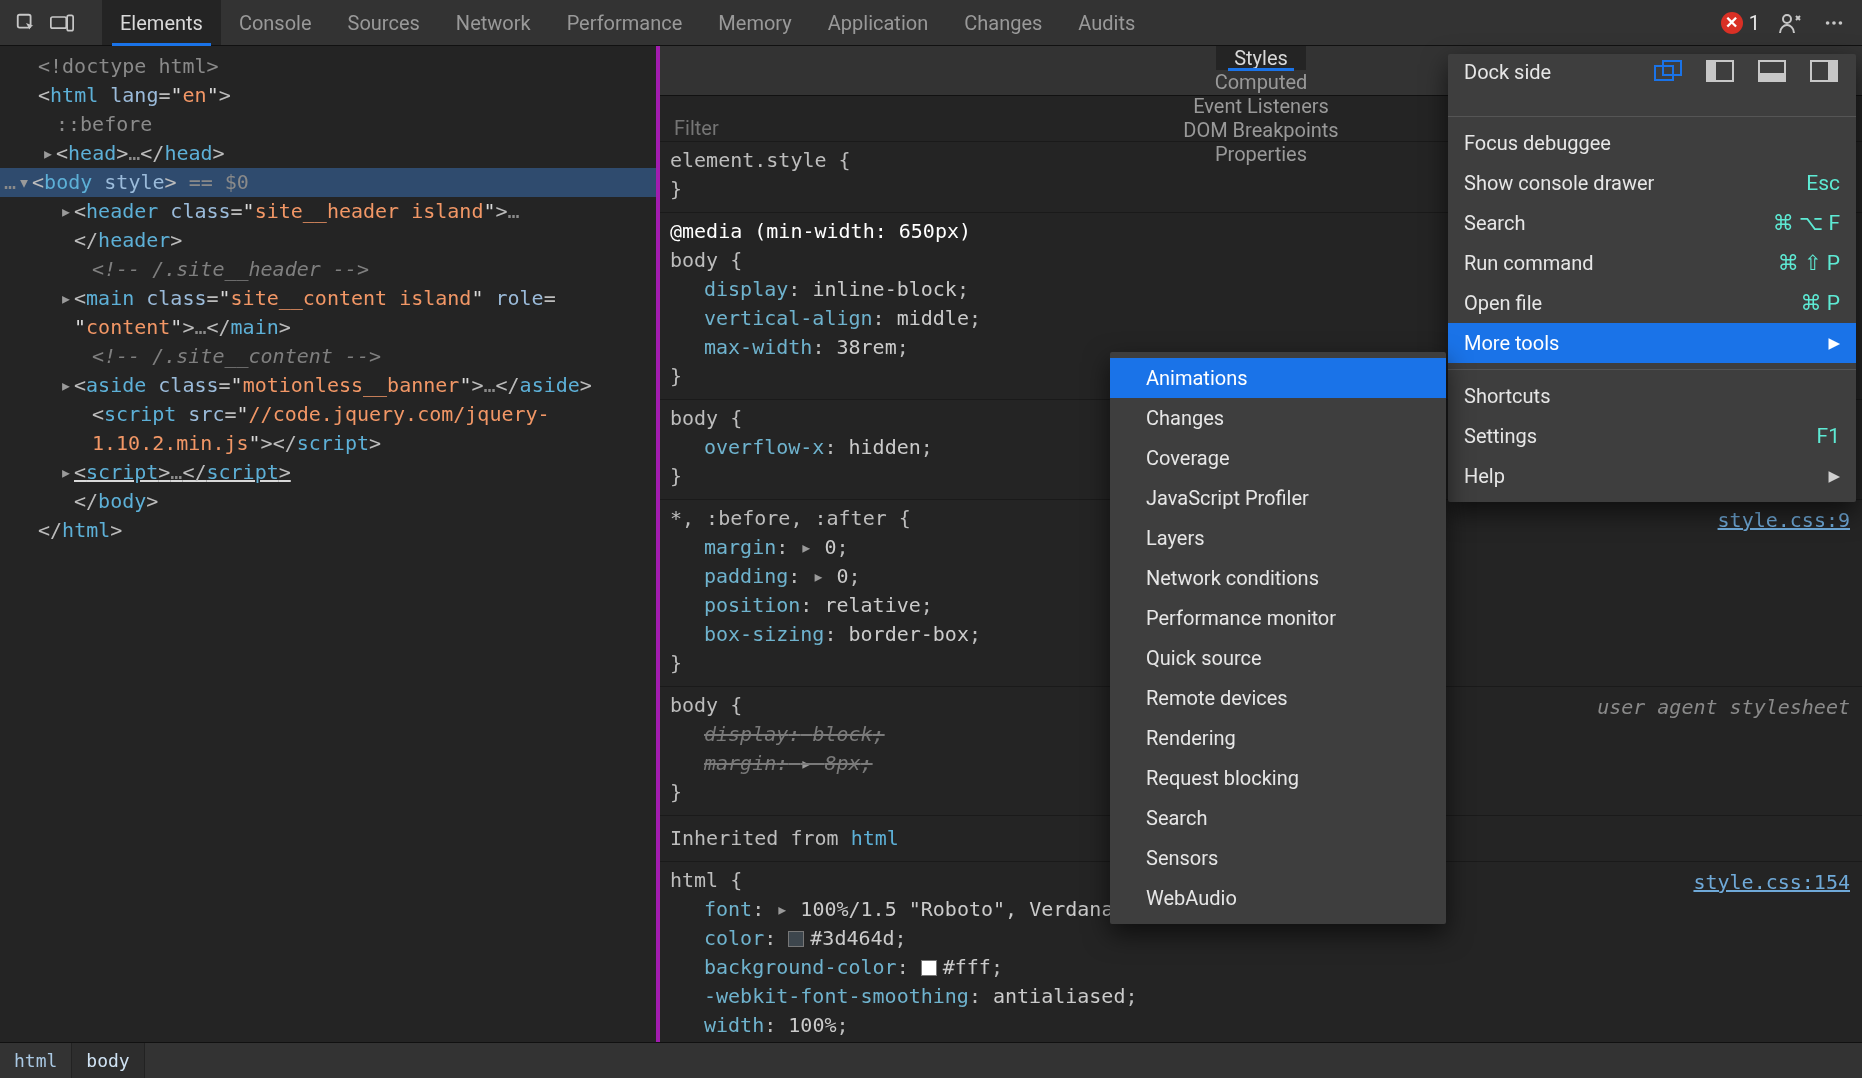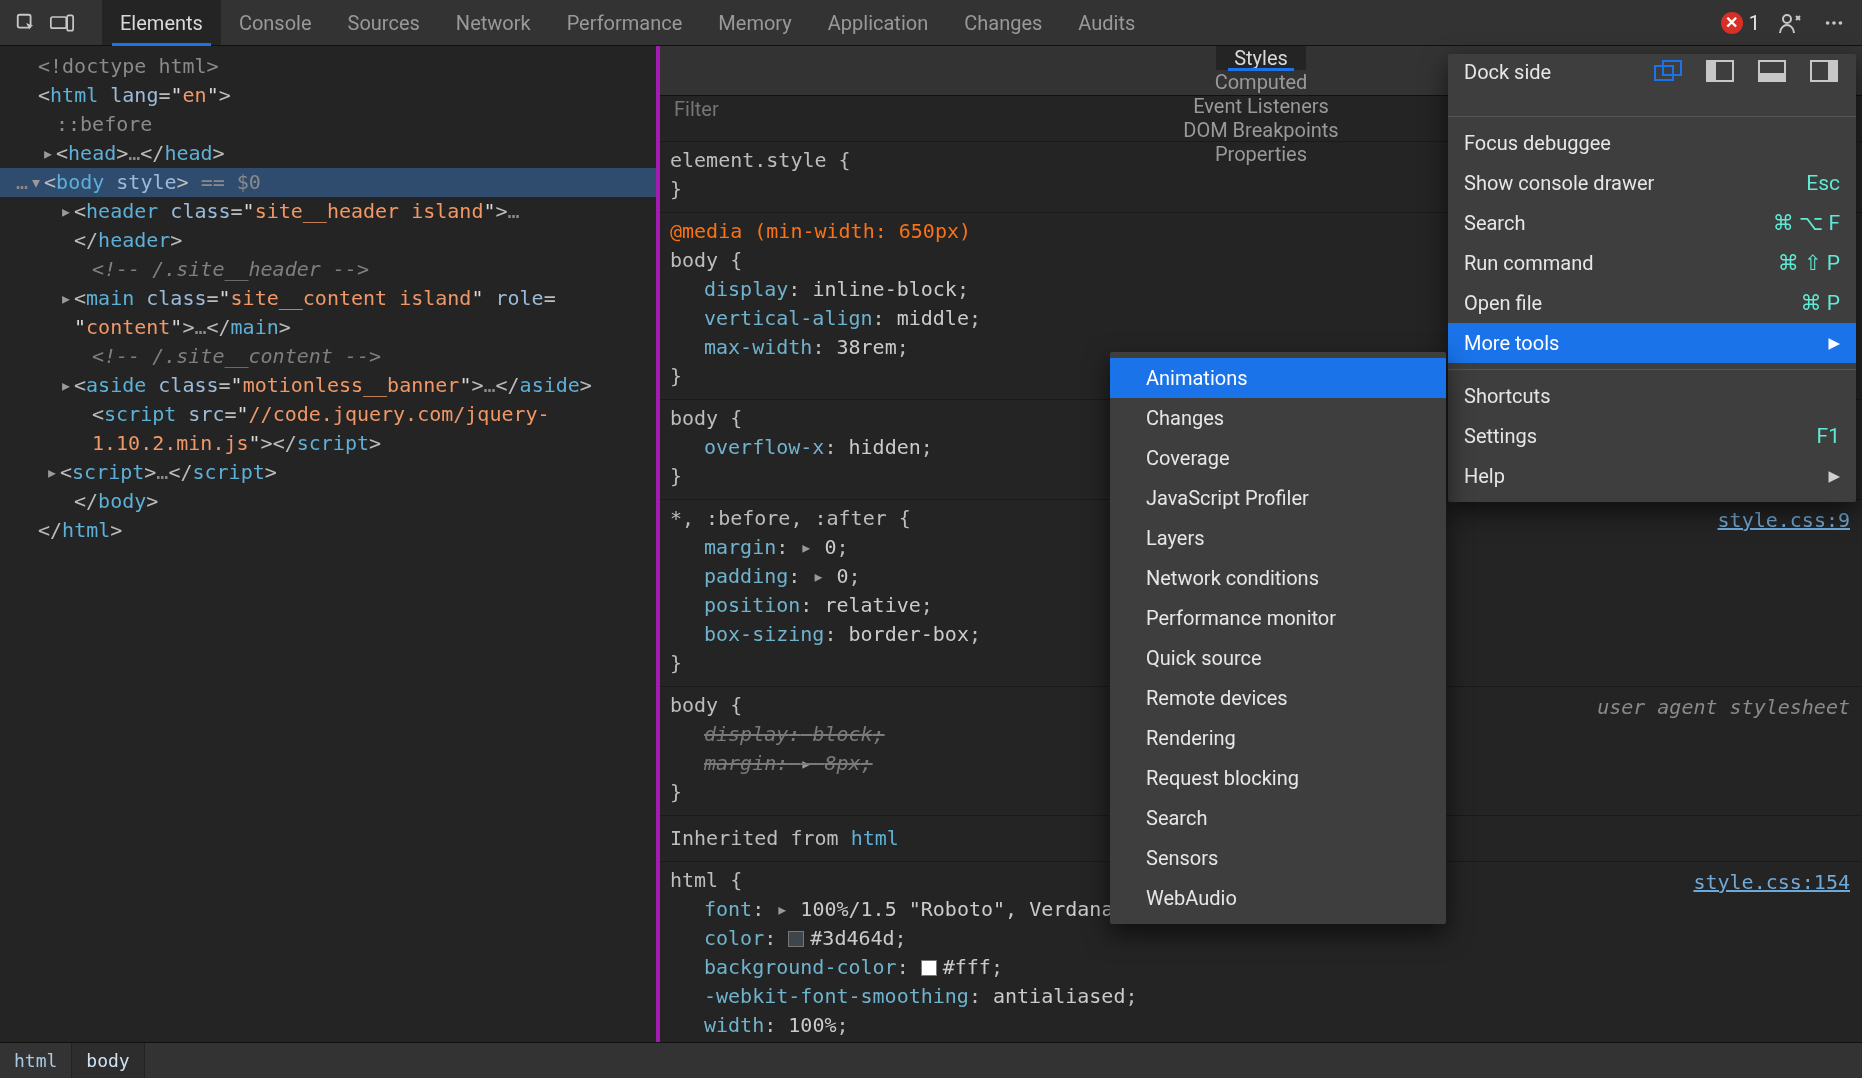--- a/index.html
+++ b/index.html
@@ -84,28 +84,28 @@
 
   
   .styles-pane{flex:1;display:flex;flex-direction:column;background:var(--bg0);overflow:hidden}
   .sub-tabs{
     display:flex;align-items:center;height:50px;background:var(--bg-panel);
     padding:0 8px;border-bottom:1px solid #111;flex-direction:column;
   }
   .sub-tab{padding:0 18px;height:100%;display:flex;align-items:center;color:var(--text-dim);cursor:pointer;position:relative}
   .sub-tab.active{color:var(--text);background:var(--bg0)}
   .sub-tab.active::after{content:"";position:absolute;left:12px;right:12px;bottom:-1px;height:3px;background:var(--accent-underline)}
-  .filter-row{height:46px;display:flex;align-items:flex-start;padding:0 12px;border-bottom:1px solid #1a1a1a}
+  .filter-row{height:46px;display:flex;align-items:flex-end;padding:0 12px;border-bottom:1px solid #1a1a1a}
   .filter-box{flex:1;background:transparent;border:none;color:var(--text-dim);font-size:20px;font-family:var(--sans);outline:none}
 
   .rules{flex:1;overflow:auto;font-family:var(--mono);font-size:20px;line-height:29px}
   .rule{border-bottom:1px solid #1a1a1a;padding:4px 10px 8px 10px;position:relative}
   .rule .origin{position:absolute;right:12px;top:6px;color:#8a8a8a;font-style:italic;text-decoration:none}
   .rule .origin.link{color:var(--link);text-decoration:underline;font-style:normal}
-  .rule .media{color:#f97316}
+  .rule .media{color:#ffffff}
   .rule .selector{color:#bdbdbd}
   .decl{padding-left:34px}
   .p-name{color:var(--prop)}
   .p-val{color:var(--val)}
   .p-colon,.p-semi,.brace{color:#bdbdbd}
   .strike{text-decoration:line-through;color:#7a7a7a;font-style:italic}
   .strike .p-name,.strike .p-val,.strike .p-colon,.strike .p-semi{color:#7a7a7a}
   .inherit-hdr{padding:8px 10px;background:var(--bg0);color:#bdbdbd;font-family:var(--mono);border-bottom:1px solid #1a1a1a}
   .inherit-hdr .c-tag{color:var(--tag)}
   .swatch{display:inline-block;width:16px;height:16px;vertical-align:-2px;border:1px solid #777;margin-right:6px}
@@ -203,31 +203,31 @@
   </div>
 </div>
 
 <div class="main">
   <div class="dom-pane">
     <div class="dom-tree" id="dom-tree">
         <div class="dom-line" style="padding-left: 22px;"><span class="tw"> </span><span class="c-dim">&lt;!doctype html&gt;</span></div>
         <div class="dom-line" style="padding-left: 22px;"><span class="tw"> </span><span class="c-punc">&lt;</span><span class="c-tag">html</span> <span class="c-attr">lang</span><span class="c-punc">=</span>"<span class="c-str">en</span>"<span class="c-punc">&gt;</span></div>
         <div class="dom-line" style="padding-left: 40px;"><span class="tw"> </span><span class="c-dim">::before</span></div>
         <div class="dom-line" style="padding-left: 40px;"><span class="tw">▸</span><span class="c-punc">&lt;</span><span class="c-tag">head</span><span class="c-punc">&gt;</span><span class="c-dim">…</span><span class="c-punc">&lt;/</span><span class="c-tag">head</span><span class="c-punc">&gt;</span></div>
-        <div class="dom-line sel" style="padding-left: 16px;"><span class="c-dim">…</span><span class="tw">▾</span><span class="c-punc">&lt;</span><span class="c-tag">body</span> <span class="c-attr">style</span><span class="c-punc">&gt;</span> <span class="c-dim">== $0</span></div>
+        <div class="dom-line sel" style="padding-left: 4px;"><span class="c-dim">…</span><span class="tw">▾</span><span class="c-punc">&lt;</span><span class="c-tag">body</span> <span class="c-attr">style</span><span class="c-punc">&gt;</span> <span class="c-dim">== $0</span></div>
         <div class="dom-line" style="padding-left: 58px;"><span class="tw">▸</span><span class="c-punc">&lt;</span><span class="c-tag">header</span> <span class="c-attr">class</span><span class="c-punc">=</span>"<span class="c-str">site__header island</span>"<span class="c-punc">&gt;</span><span class="c-dim">…</span></div>
         <div class="dom-line" style="padding-left: 58px;"><span class="tw"> </span><span class="c-punc">&lt;/</span><span class="c-tag">header</span><span class="c-punc">&gt;</span></div>
         <div class="dom-line" style="padding-left: 76px;"><span class="tw"> </span><span class="c-cmt">&lt;!-- /.site__header --&gt;</span></div>
         <div class="dom-line" style="padding-left: 58px;"><span class="tw">▸</span><span class="c-punc">&lt;</span><span class="c-tag">main</span> <span class="c-attr">class</span><span class="c-punc">=</span>"<span class="c-str">site__content island</span>" <span class="c-attr">role</span><span class="c-punc">=</span></div>
         <div class="dom-line" style="padding-left: 58px;"><span class="tw"> </span>"<span class="c-str">content</span>"<span class="c-punc">&gt;</span><span class="c-dim">…</span><span class="c-punc">&lt;/</span><span class="c-tag">main</span><span class="c-punc">&gt;</span></div>
         <div class="dom-line" style="padding-left: 76px;"><span class="tw"> </span><span class="c-cmt">&lt;!-- /.site__content --&gt;</span></div>
         <div class="dom-line" style="padding-left: 58px;"><span class="tw">▸</span><span class="c-punc">&lt;</span><span class="c-tag">aside</span> <span class="c-attr">class</span><span class="c-punc">=</span>"<span class="c-str">motionless__banner</span>"<span class="c-punc">&gt;</span><span class="c-dim">…</span><span class="c-punc">&lt;/</span><span class="c-tag">aside</span><span class="c-punc">&gt;</span></div>
         <div class="dom-line" style="padding-left: 76px;"><span class="tw"> </span><span class="c-punc">&lt;</span><span class="c-tag">script</span> <span class="c-attr">src</span><span class="c-punc">=</span>"<span class="c-str">//code.jquery.com/jquery-</span></div>
         <div class="dom-line" style="padding-left: 76px;"><span class="tw"> </span><span class="c-str">1.10.2.min.js</span>"<span class="c-punc">&gt;&lt;/</span><span class="c-tag">script</span><span class="c-punc">&gt;</span></div>
-        <div class="dom-line" style="padding-left: 44px;"><span class="tw">▸</span><span class="c-punc">&lt;</span><span class="c-tag">script</span><span class="c-punc">&gt;</span><span class="c-dim">…</span><span class="c-punc">&lt;/</span><span class="c-tag">script</span><span class="c-punc">&gt;</span></div>
+        <div class="dom-line" style="padding-left: 58px; text-decoration: underline;"><span class="tw">▸</span><span class="c-punc">&lt;</span><span class="c-tag">script</span><span class="c-punc">&gt;</span><span class="c-dim">…</span><span class="c-punc">&lt;/</span><span class="c-tag">script</span><span class="c-punc">&gt;</span></div>
         <div class="dom-line" style="padding-left: 58px;"><span class="tw"> </span><span class="c-punc">&lt;/</span><span class="c-tag">body</span><span class="c-punc">&gt;</span></div>
         <div class="dom-line" style="padding-left: 22px;"><span class="tw"> </span><span class="c-punc">&lt;/</span><span class="c-tag">html</span><span class="c-punc">&gt;</span></div>
       </div>
   </div>
 
   <div class="styles-pane">
     <div class="sub-tabs" id="sub-tabs">
         <div class="sub-tab active">Styles</div>
         <div class="sub-tab">Computed</div>
         <div class="sub-tab">Event Listeners</div>

